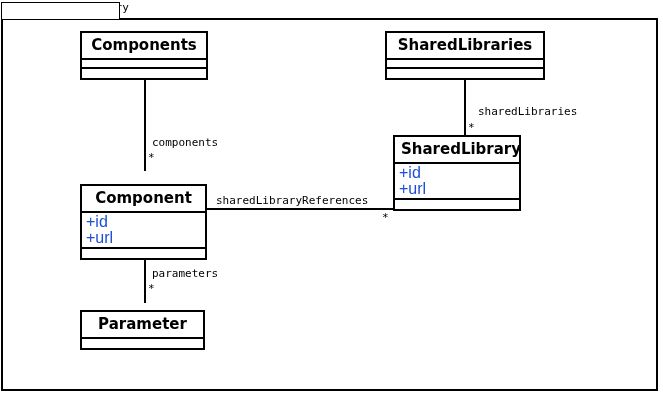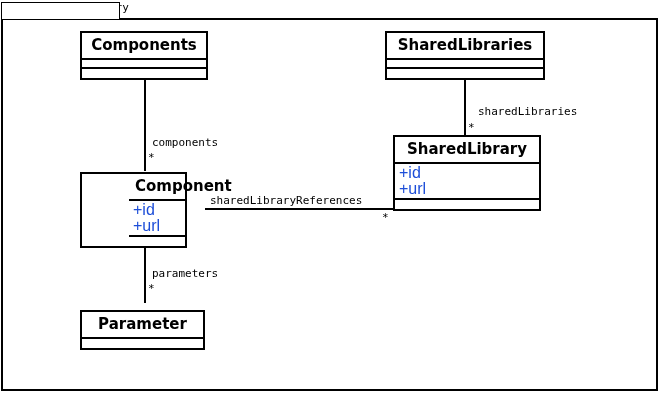--- a/index.html
+++ b/index.html
@@ -137,48 +137,48 @@
   <div class="edge edge-h" style="left:205px; top:208px; width:190px;"></div>
 
   <div class="edge edge-v" style="left:144px; top:230px; height:73px;"></div>
 
   <div class="edge-label" style="left:152px; top:136px;">components</div>
   <div class="mult-label" style="left:148px; top:152px;">*</div>
 
   <div class="edge-label" style="left:478px; top:105px;">sharedLibraries</div>
   <div class="mult-label" style="left:468px; top:122px;">*</div>
 
-  <div class="edge-label" style="left:208px; top:194px; padding:0 2px;">sharedLibraryReferences</div>
+  <div class="edge-label" style="left:208px; top:194px; padding:0 8px;">sharedLibraryReferences</div>
   <div class="mult-label" style="left:382px; top:212px;">*</div>
 
   <div class="edge-label" style="left:152px; top:267px;">parameters</div>
   <div class="mult-label" style="left:148px; top:283px;">*</div>
 
   <div class="uml-class" style="left:80px; top:31px; width:128px;">
     <div class="uml-name">Components</div>
     <div class="uml-compartment empty"></div>
     <div class="uml-compartment empty last"></div>
   </div>
 
   <div class="uml-class" style="left:385px; top:31px; width:160px;">
     <div class="uml-name">SharedLibraries</div>
     <div class="uml-compartment empty"></div>
     <div class="uml-compartment empty last"></div>
   </div>
 
-  <div class="uml-class" style="left:80px; top:172px; width:107px;padding-left:47px;">
+  <div class="uml-class" style="left:80px; top:184px; width:127px;">
     <div class="uml-name">Component</div>
     <div class="uml-compartment">
       <div class="attr-line">+id</div>
       <div class="attr-line">+url</div>
     </div>
     <div class="uml-compartment empty last"></div>
   </div>
 
-  <div class="uml-class" style="left:393px; top:135px; width:148px;">
+  <div class="uml-class" style="left:393px; top:135px; width:128px;">
     <div class="uml-name">SharedLibrary</div>
     <div class="uml-compartment">
       <div class="attr-line">+id</div>
       <div class="attr-line">+url</div>
     </div>
     <div class="uml-compartment empty last"></div>
   </div>
 
   <div class="uml-class" style="left:80px; top:310px; width:125px;">
     <div class="uml-name">Parameter</div>

